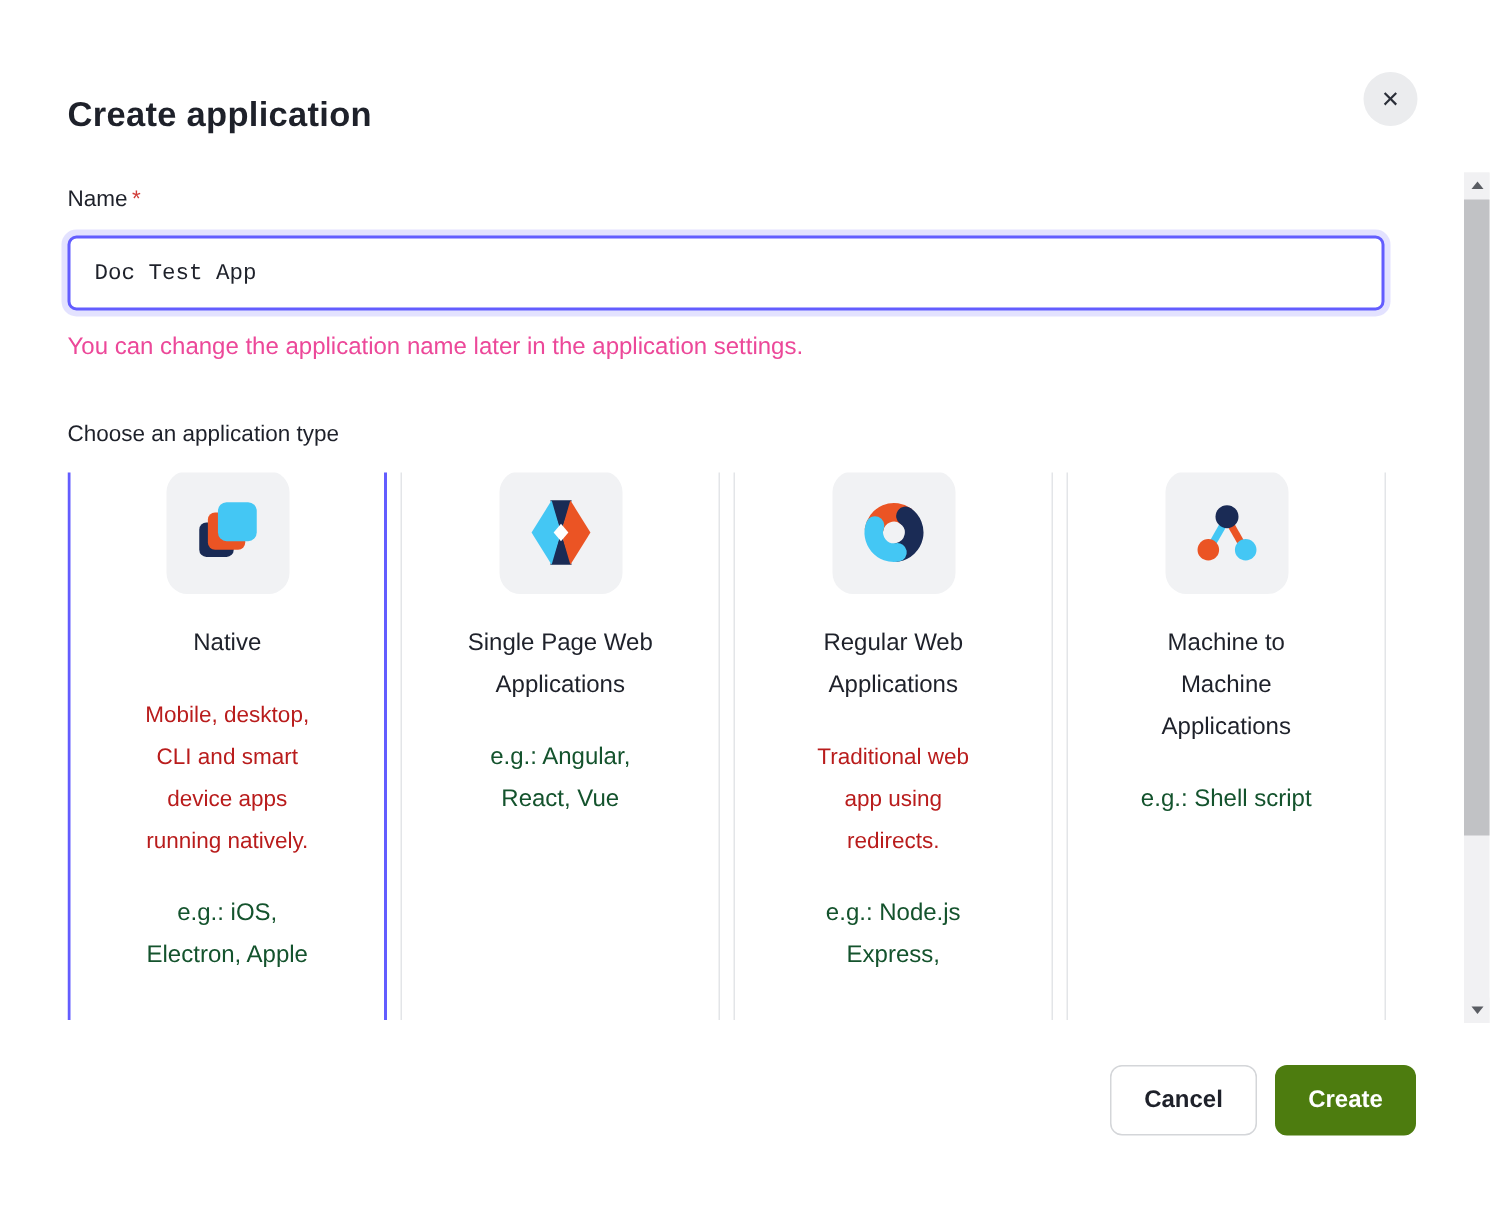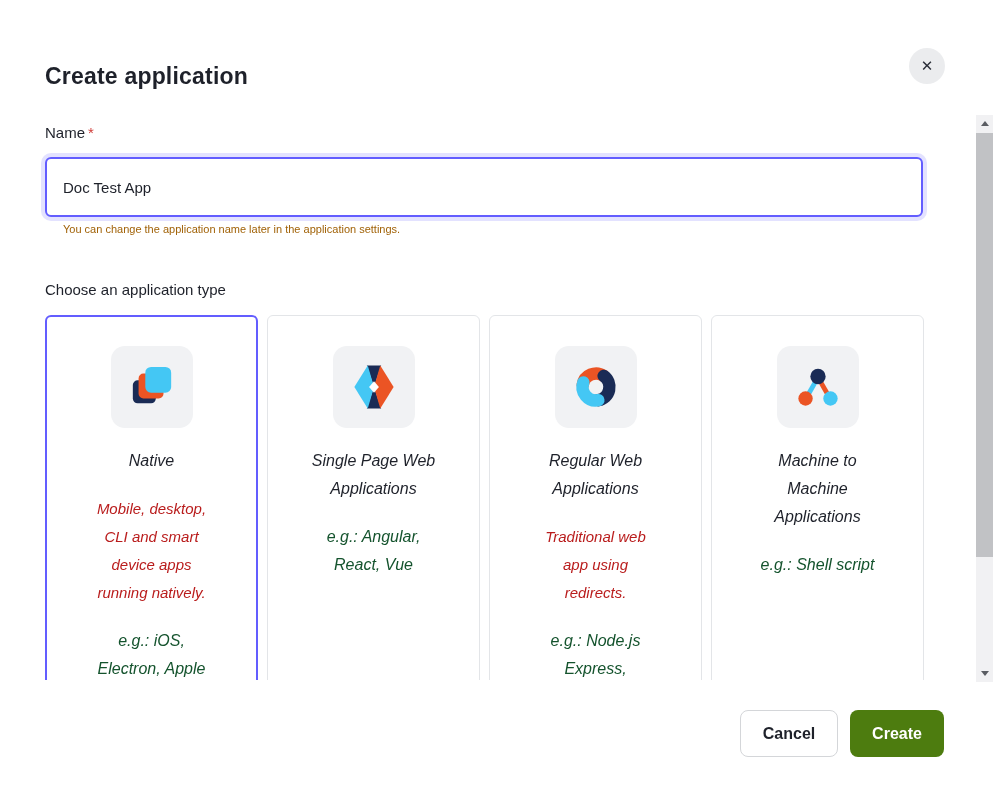--- a/index.html
+++ b/index.html
@@ -16,35 +16,35 @@
     position:absolute;left:909px;top:48px;width:36px;height:36px;
     border-radius:50%;background:#ebecee;border:none;cursor:pointer;
     display:flex;align-items:center;justify-content:center;
     font-size:15px;color:#2a2e38;font-family:"Liberation Sans",sans-serif;
   }
   .field-label{
     position:absolute;left:45px;top:124px;font-size:15px;color:#1e212a;
   }
   .required{color:#d03c38;margin-left:3px;}
   .name-input{
-    position:absolute;left:45px;top:157px;width:878px;height:60px;
+    position:absolute;left:45px;top:157px;width:878px;height:50px;
     box-sizing:border-box;border:2px solid #635dff;border-radius:6px;
     box-shadow:0 0 0 4px rgba(99,93,255,.18);
     padding:0 16px;font-size:15px;color:#1e212a;outline:none;
-    font-family:Liberation Sans, sans-serif;background:#fff;
+    font-family:Liberation Mono, monospace;background:#fff;
   }
   .helper-text{
-    position:absolute;left:45px;top:223px;font-size:11px;color:#a16207;margin-left:18px;
+    position:absolute;left:45px;top:223px;font-size:16px;color:#ec4899;
   }
   .type-label{
     position:absolute;left:45px;top:281px;font-size:15px;color:#1e212a;
   }
   .cards-viewport{
     position:absolute;left:45px;top:315px;width:881px;height:365px;
-    overflow:hidden;display:flex;gap:9px;align-items:flex-start;font-style:italic;
+    overflow:hidden;display:flex;gap:9px;align-items:center;
   }
   .card{
     box-sizing:border-box;width:213px;min-width:213px;height:430px;
     border:1px solid #e3e5e8;border-radius:6px;background:#fff;
     text-align:center;padding:30px 18px 0;cursor:pointer;
   }
   .card.selected{border:2px solid #635dff;padding:29px 17px 0;}
   .icon-tile{
     width:82px;height:82px;border-radius:14px;background:#f1f2f4;
     margin:0 auto;display:flex;align-items:center;justify-content:center;

